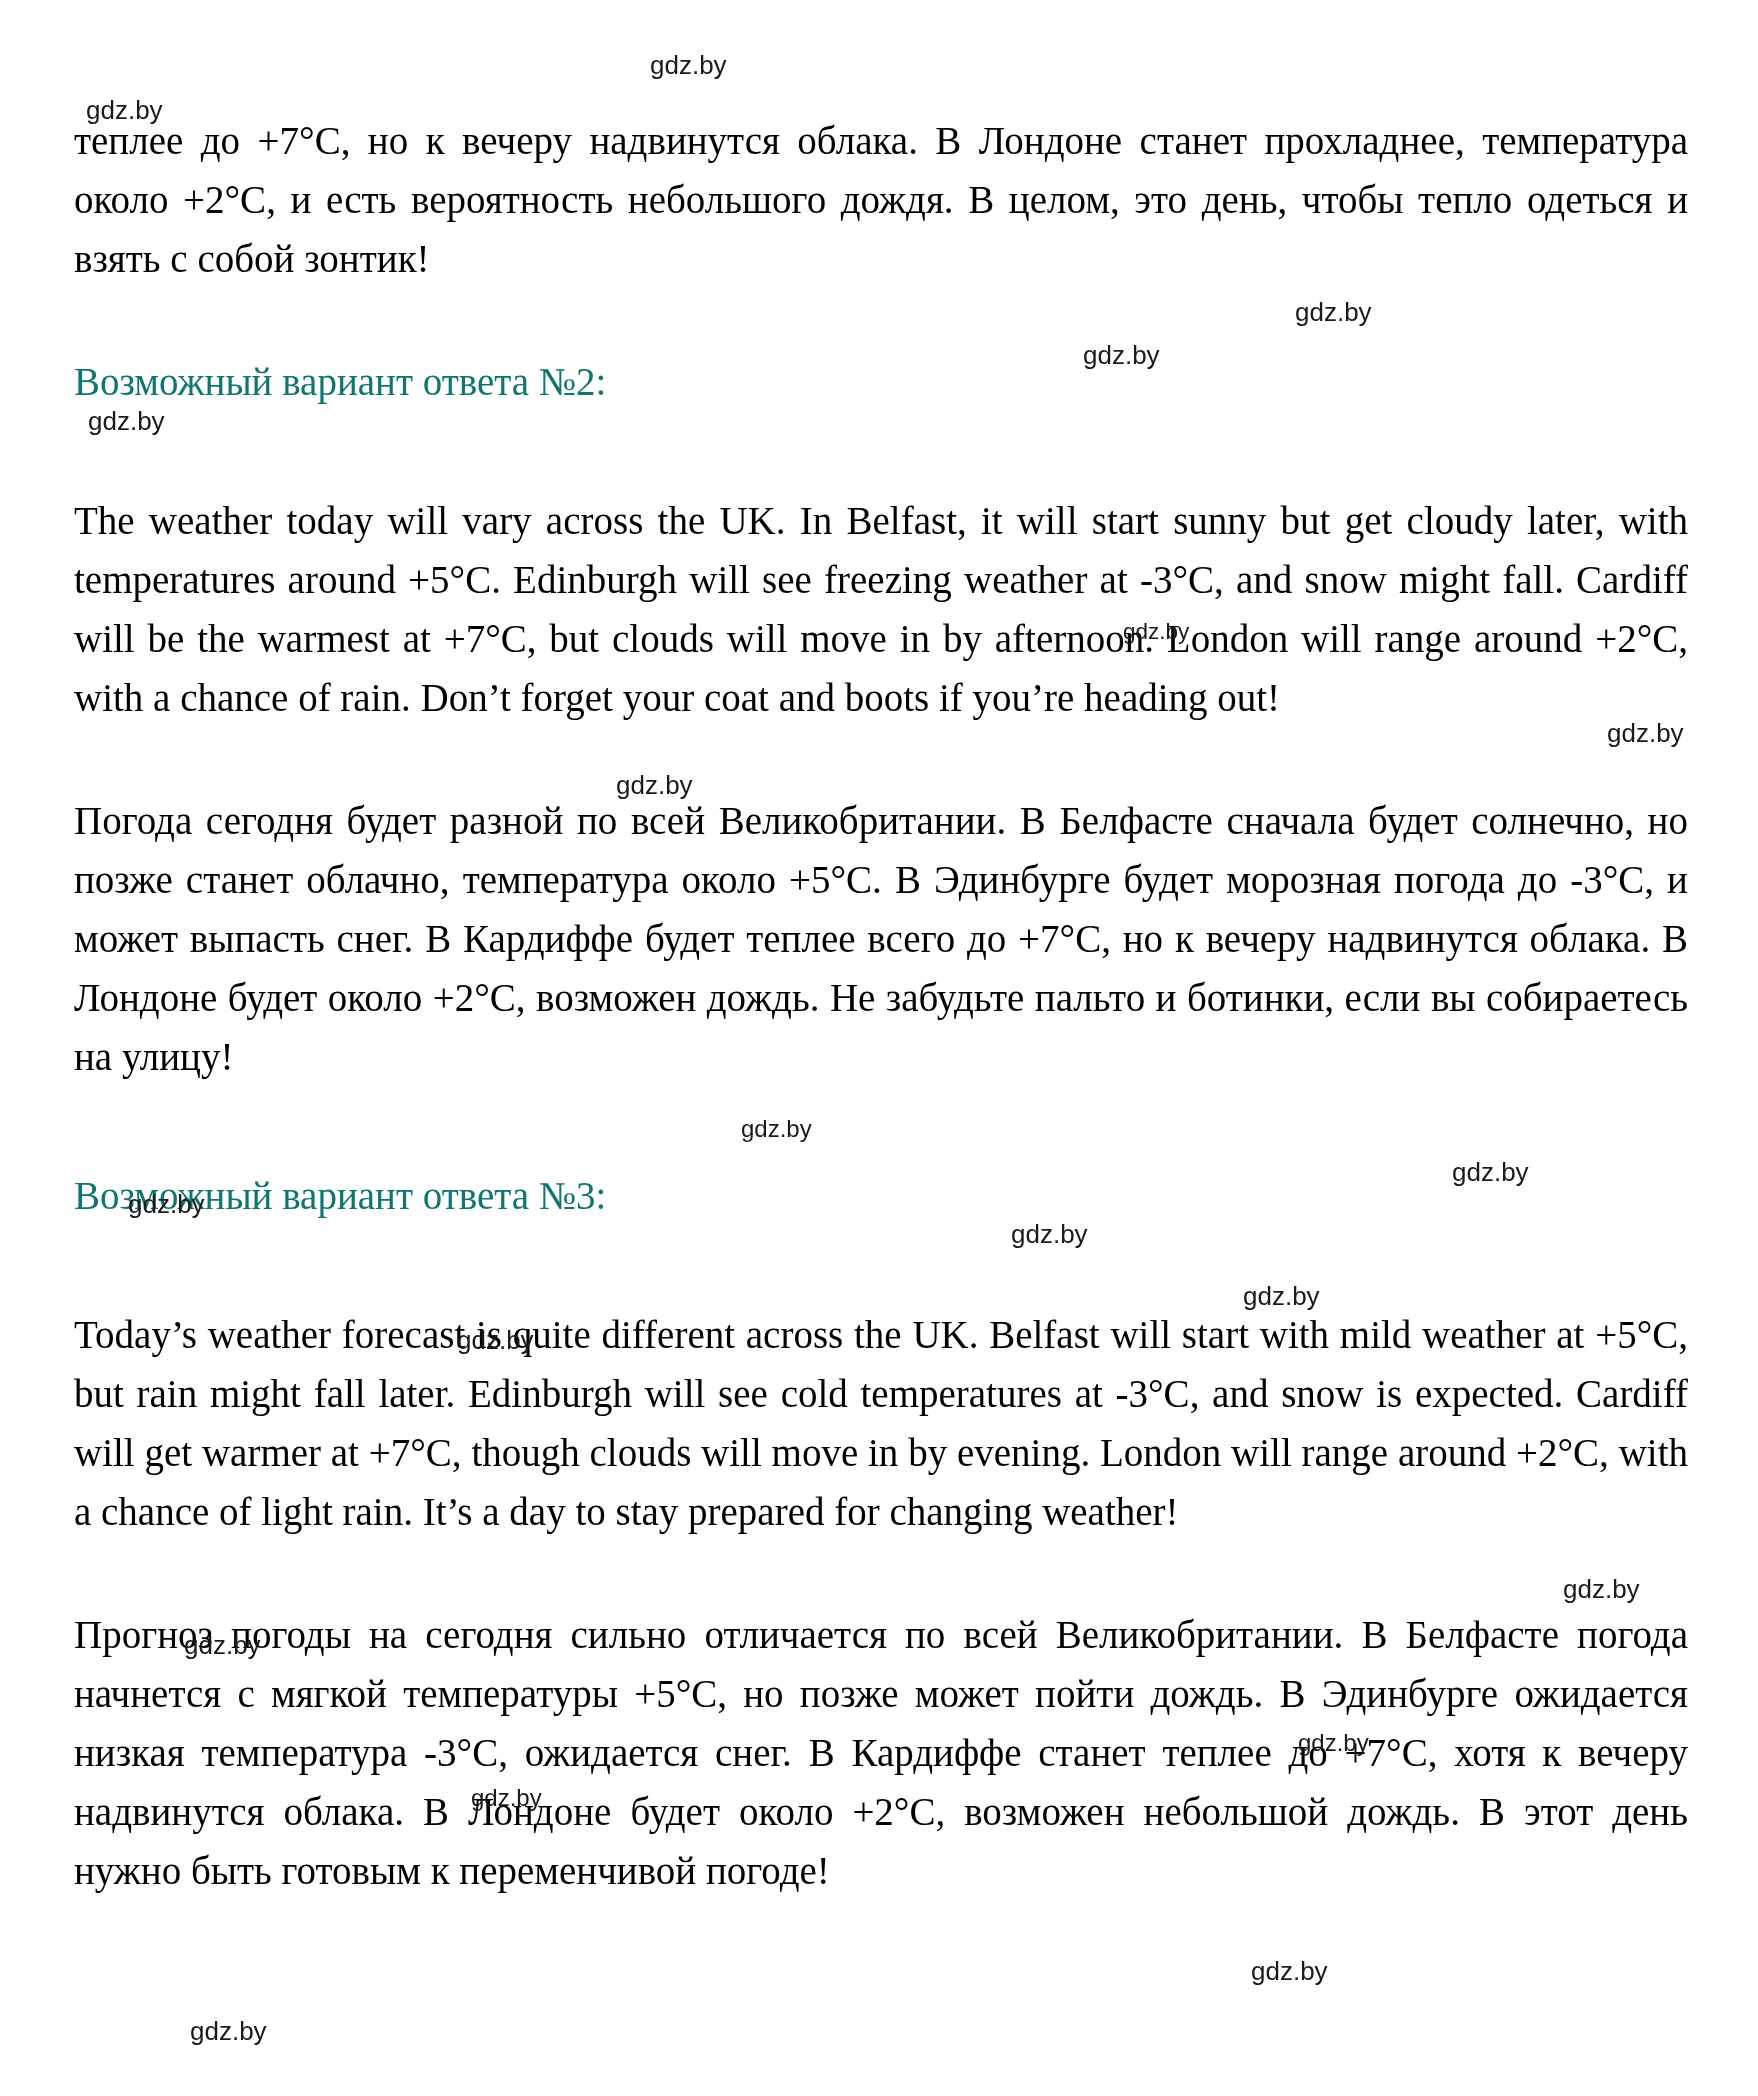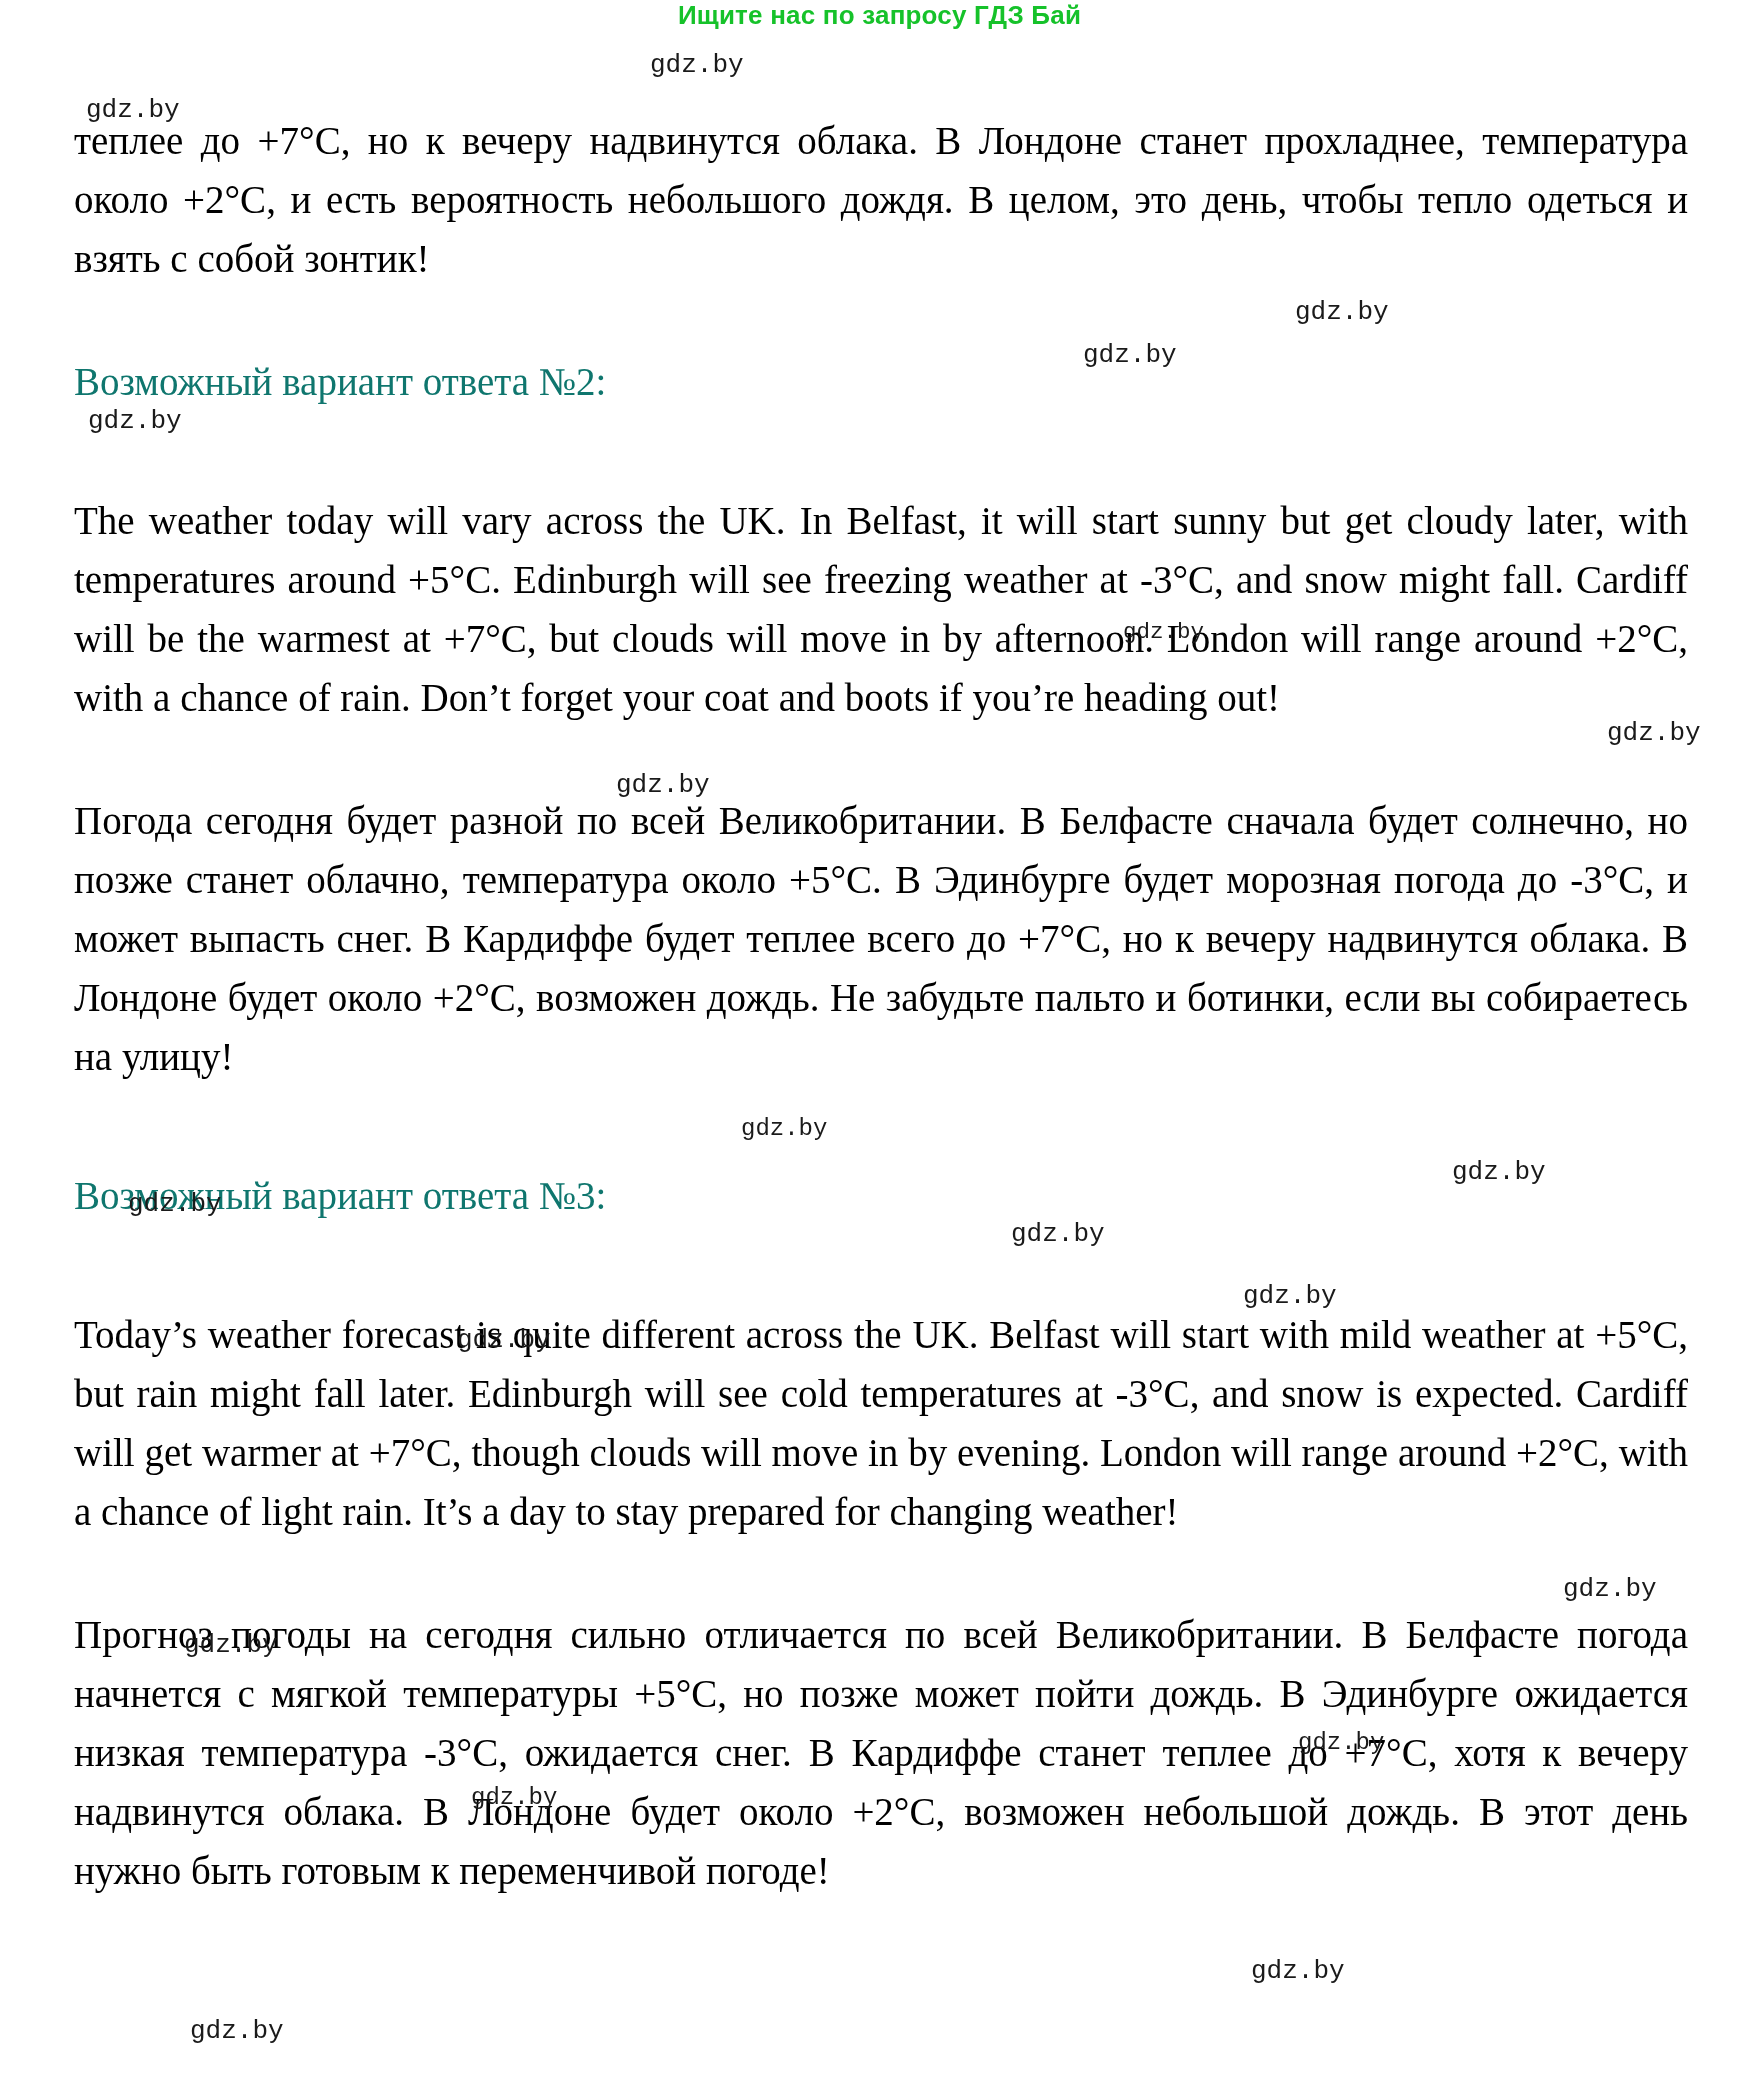--- a/index.html
+++ b/index.html
@@ -70,32 +70,31 @@
     margin: 0;
     font-size: 39px;
     line-height: 59px;
     text-align: left;
     color: #0f766e;
   }
 
   
   .wm {
     position: absolute;
-    font-family: Liberation Mono, monospace;
+    font-family: Liberation Sans, sans-serif;
     color: #1a1a1a;
     white-space: nowrap;
     pointer-events: none;
   }
 </style>
 </head>
 <body>
 
 <div class="page">
 
-  <div class="promo-header">Ищите нас по запросу ГДЗ Бай</div>
 
   <div class="content">
     <div id="paragraph-host">
         <p class="para"><span>теплее до +7°С, но к вечеру надвинутся облака. В Лондоне станет прохладнее, температура около +2°С, и есть вероятность небольшого дождя. В целом, это день, чтобы тепло одеться и взять с собой зонтик!</span></p>
         <div class="gap-md"></div>
         <p class="heading"><span>Возможный вариант ответа №2:</span></p>
         <div class="gap-lg"></div>
         <p class="para"><span>The weather today will vary across the UK. In Belfast, it will </span><b>start</b><span> sunny but </span><b>get</b><span> cloudy later, with temperatures around +5°C. Edinburgh will </span><b>see</b><span> freezing weather at -3°C, and snow might </span><b>fall</b><span>. Cardiff will be the warmest at +7°C, but clouds will </span><b>move</b><span> in by afternoon. London will </span><b>range</b><span> around +2°C, with a chance of rain. Don’t forget your coat and boots if you’re heading out!</span></p>
         <div class="gap-md"></div>
         <p class="para"><span>Погода сегодня будет разной по всей Великобритании. В Белфасте сначала будет солнечно, но позже станет облачно, температура около +5°С. В Эдинбурге будет морозная погода до -3°С, и может выпасть снег. В Кардиффе будет теплее всего до +7°С, но к вечеру надвинутся облака. В Лондоне будет около +2°С, возможен дождь. Не забудьте пальто и ботинки, если вы собираетесь на улицу!</span></p>

